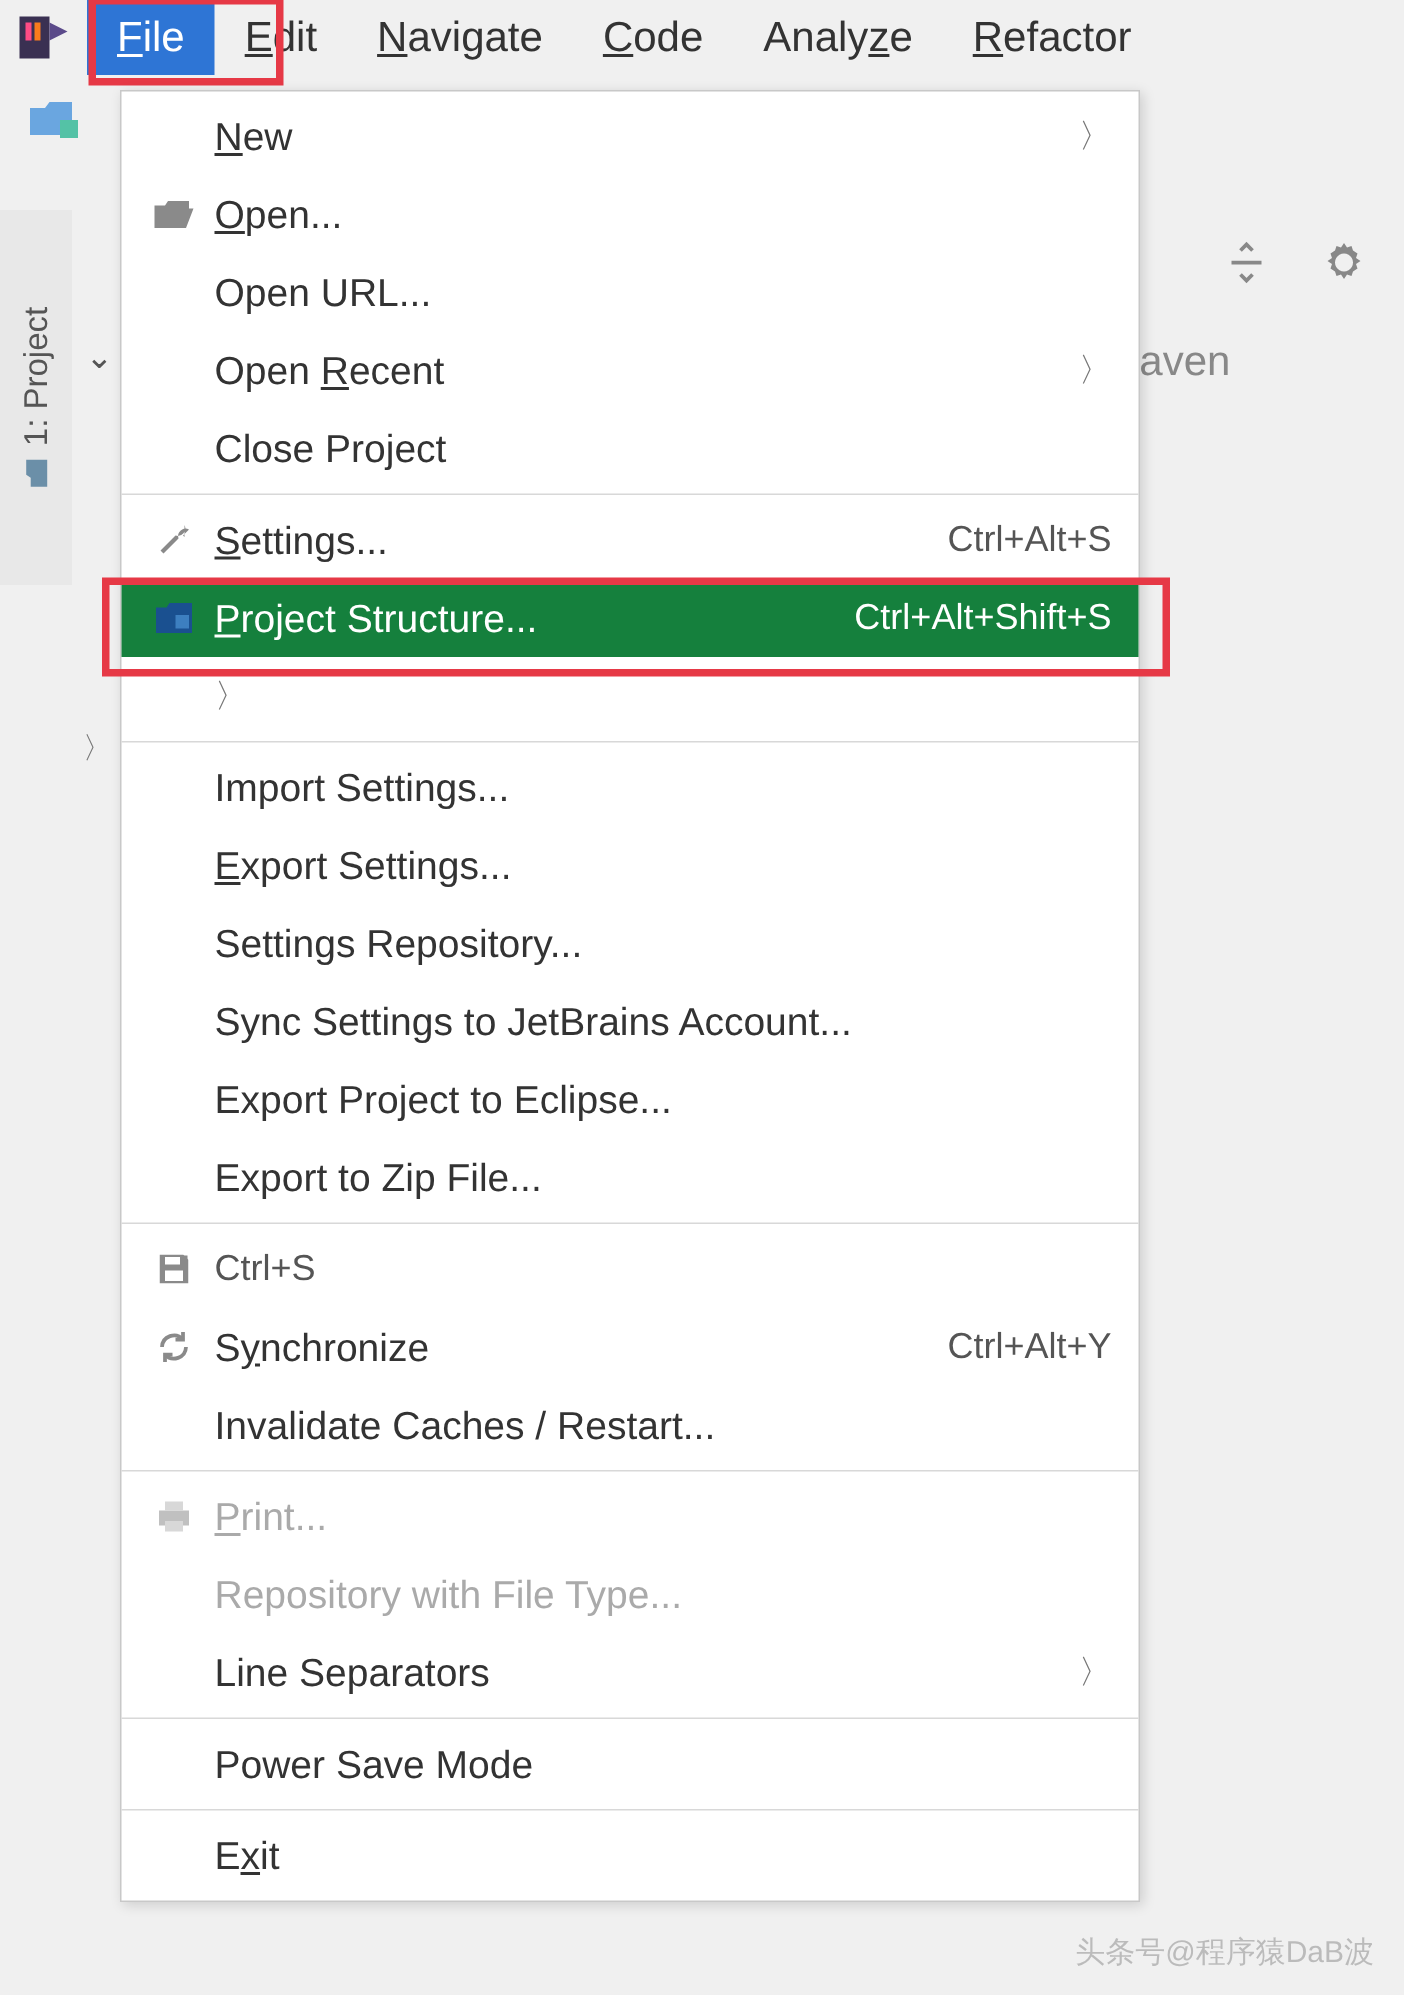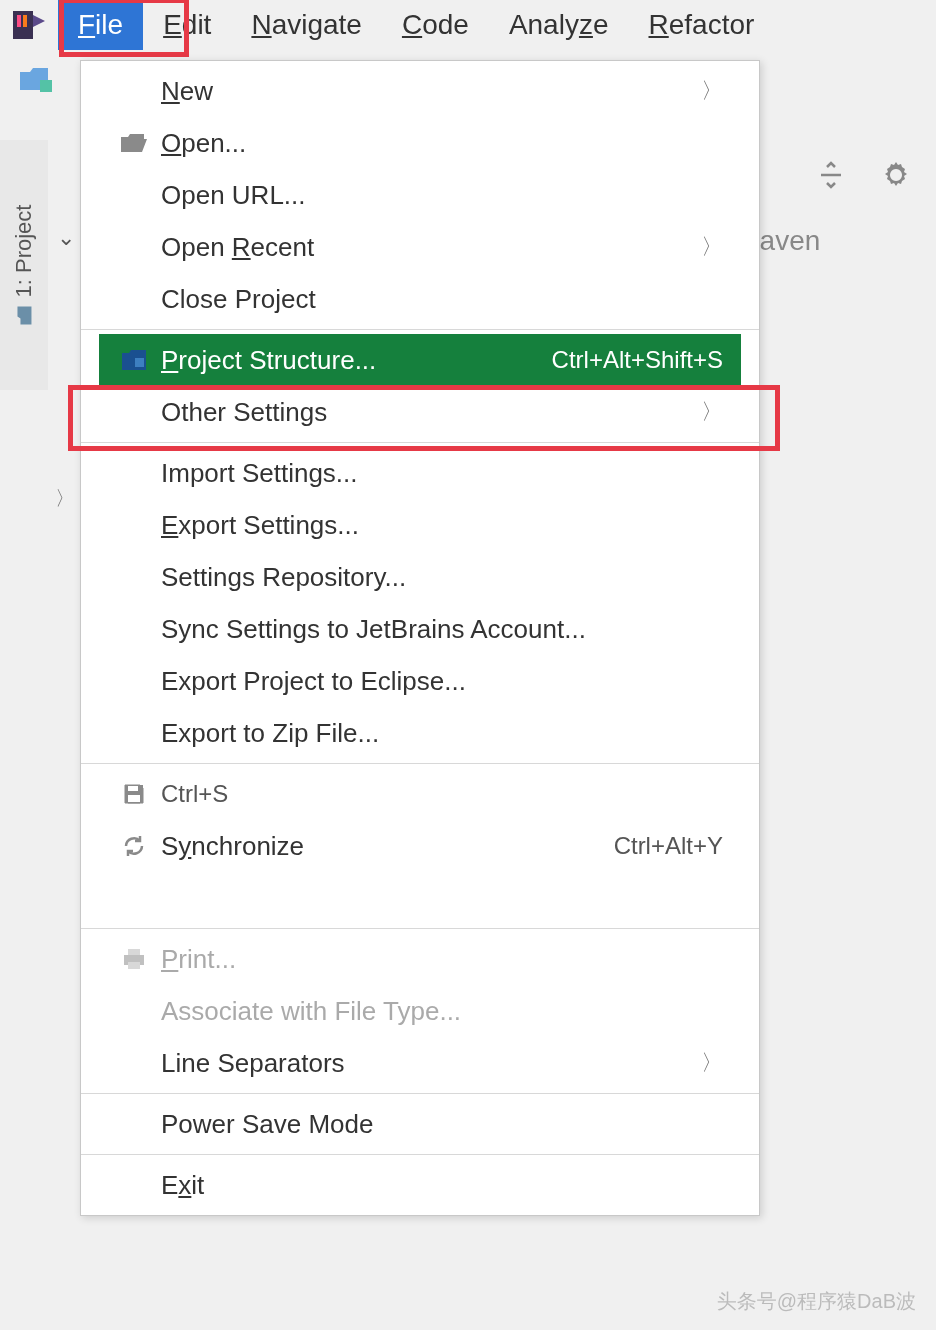--- a/index.html
+++ b/index.html
@@ -13,21 +13,21 @@
 .red-box-1 { position: absolute; left: 59px; top: -2px; width: 130px; height: 59px; border: 5px solid #e63946; pointer-events: none; z-index: 5; }
 .toolbar-row { display: flex; align-items: center; height: 60px; background: #f0f0f0; position: relative; }
 .toolbar-icon-box { width: 50px; height: 50px; display: flex; align-items: center; justify-content: center; margin-left: 10px; }
 .right-tools { position: absolute; right: 20px; top: 155px; display: flex; gap: 25px; align-items: center; }
 .tool-btn { width: 40px; height: 40px; display: flex; align-items: center; justify-content: center; color: #888; font-size: 28px; }
 .sidebar-left { position: absolute; left: 0; top: 140px; width: 48px; height: 250px; background: #e8e8e8; display: flex; flex-direction: column; align-items: center; justify-content: center; }
 .sidebar-label { transform: rotate(-90deg); white-space: nowrap; font-size: 22px; color: #555; display: flex; align-items: center; gap: 8px; }
 .chevron-small { position: absolute; left: 55px; top: 485px; color: #777; font-size: 20px; }
 .chevron-tree { position: absolute; left: 57px; top: 225px; color: #555; font-size: 22px; }
 .dropdown { position: absolute; left: 80px; top: 60px; width: 680px; background: #fff; border: 1px solid #c8c8c8; box-shadow: 2px 2px 8px rgba(0,0,0,0.15); z-index: 10; }
-.menu-group { border-bottom: 1px solid #d8d8d8; padding: 4px 18px; }
+.menu-group { border-bottom: 1px solid #d8d8d8; padding: 4px 0; }
 .menu-group:last-child { border-bottom: none; }
 .menu-row { display: flex; align-items: center; height: 52px; padding: 0 18px; font-size: 26px; color: #333; cursor: pointer; position: relative; }
 .menu-row.selected { background: #15803d; color: #fff; }
 .menu-row.disabled { color: #aaa; }
 .mi-icon { width: 34px; min-width: 34px; height: 34px; display: flex; align-items: center; justify-content: center; margin-right: 10px; }
 .mi-label { flex: 1; }
 .mi-label .ul { text-decoration: underline; }
 .mi-shortcut { font-size: 24px; color: #555; }
 .menu-row.selected .mi-shortcut { color: #fff; }
 .mi-arrow { font-size: 22px; color: #777; }
@@ -132,33 +132,41 @@
       <span class="mi-label">Open <span class="ul">R</span>ecent</span>
       <span class="mi-arrow">〉</span>
     </div>
     <div class="menu-row">
       <span class="mi-icon"></span>
       <span class="mi-label">Close Project</span>
     </div>
   </div>
 
   <div class="menu-group">
+    <div class="menu-row">
+      <span class="mi-icon">
+          <svg width="26" height="26" viewBox="0 0 26 26" fill="#8a8a8a">
+            <path d="M20 3 a5 5 0 0 1 -6 7 L4 20 l2 2 L16 12 a5 5 0 0 1 7-6 l-4 4 1 1 z"></path>
+          </svg>
+        </span>
+      <span class="mi-label"><span class="ul">S</span>ettings...</span>
+      <span class="mi-shortcut">Ctrl+Alt+S</span>
+    </div>
     <div class="menu-row selected">
       <span class="mi-icon">
           <svg width="26" height="22" viewBox="0 0 26 22">
             <path d="M1 4 L8 4 L10 1 L25 1 L25 21 L1 21 Z" fill="#1a5090"></path>
             <rect x="14" y="9" width="9" height="9" fill="#3d7fc0"></rect>
           </svg>
         </span>
       <span class="mi-label"><span class="ul">P</span>roject Structure...</span>
       <span class="mi-shortcut">Ctrl+Alt+Shift+S</span>
     </div>
     <div class="menu-row">
       <span class="mi-icon"></span>
-      <span class="mi-label">Other Settings</span>
       <span class="mi-arrow">〉</span>
     </div>
   </div>
 
   <div class="menu-group">
     <div class="menu-row">
       <span class="mi-icon"></span>
       <span class="mi-label">Import Settings...</span>
     </div>
     <div class="menu-row">
@@ -201,37 +209,38 @@
             <path d="M5 13 a8 8 0 0 1 14-5 M21 13 a8 8 0 0 1-14 5"></path>
             <polyline points="19,3 19,8 14,8"></polyline>
             <polyline points="7,23 7,18 12,18"></polyline>
           </svg>
         </span>
       <span class="mi-label">S<span class="ul">y</span>nchronize</span>
       <span class="mi-shortcut">Ctrl+Alt+Y</span>
     </div>
     <div class="menu-row">
       <span class="mi-icon"></span>
+      <span class="mi-label">Invalidate Caches / Restart...</span>
     </div>
   </div>
 
   <div class="menu-group">
     <div class="menu-row disabled">
       <span class="mi-icon">
           <svg width="26" height="24" viewBox="0 0 26 24" fill="#c0c0c0">
             <rect x="3" y="8" width="20" height="10"></rect>
             <rect x="7" y="2" width="12" height="6" fill="#d8d8d8"></rect>
             <rect x="7" y="15" width="12" height="7" fill="#d8d8d8"></rect>
           </svg>
         </span>
       <span class="mi-label"><span class="ul">P</span>rint...</span>
     </div>
     <div class="menu-row disabled">
       <span class="mi-icon"></span>
-      <span class="mi-label">Associate with File Type...</span>
+      <span class="mi-label">Repository with File Type...</span>
     </div>
     <div class="menu-row">
       <span class="mi-icon"></span>
       <span class="mi-label">Line Separators</span>
       <span class="mi-arrow">〉</span>
     </div>
   </div>
 
   <div class="menu-group">
     <div class="menu-row">

